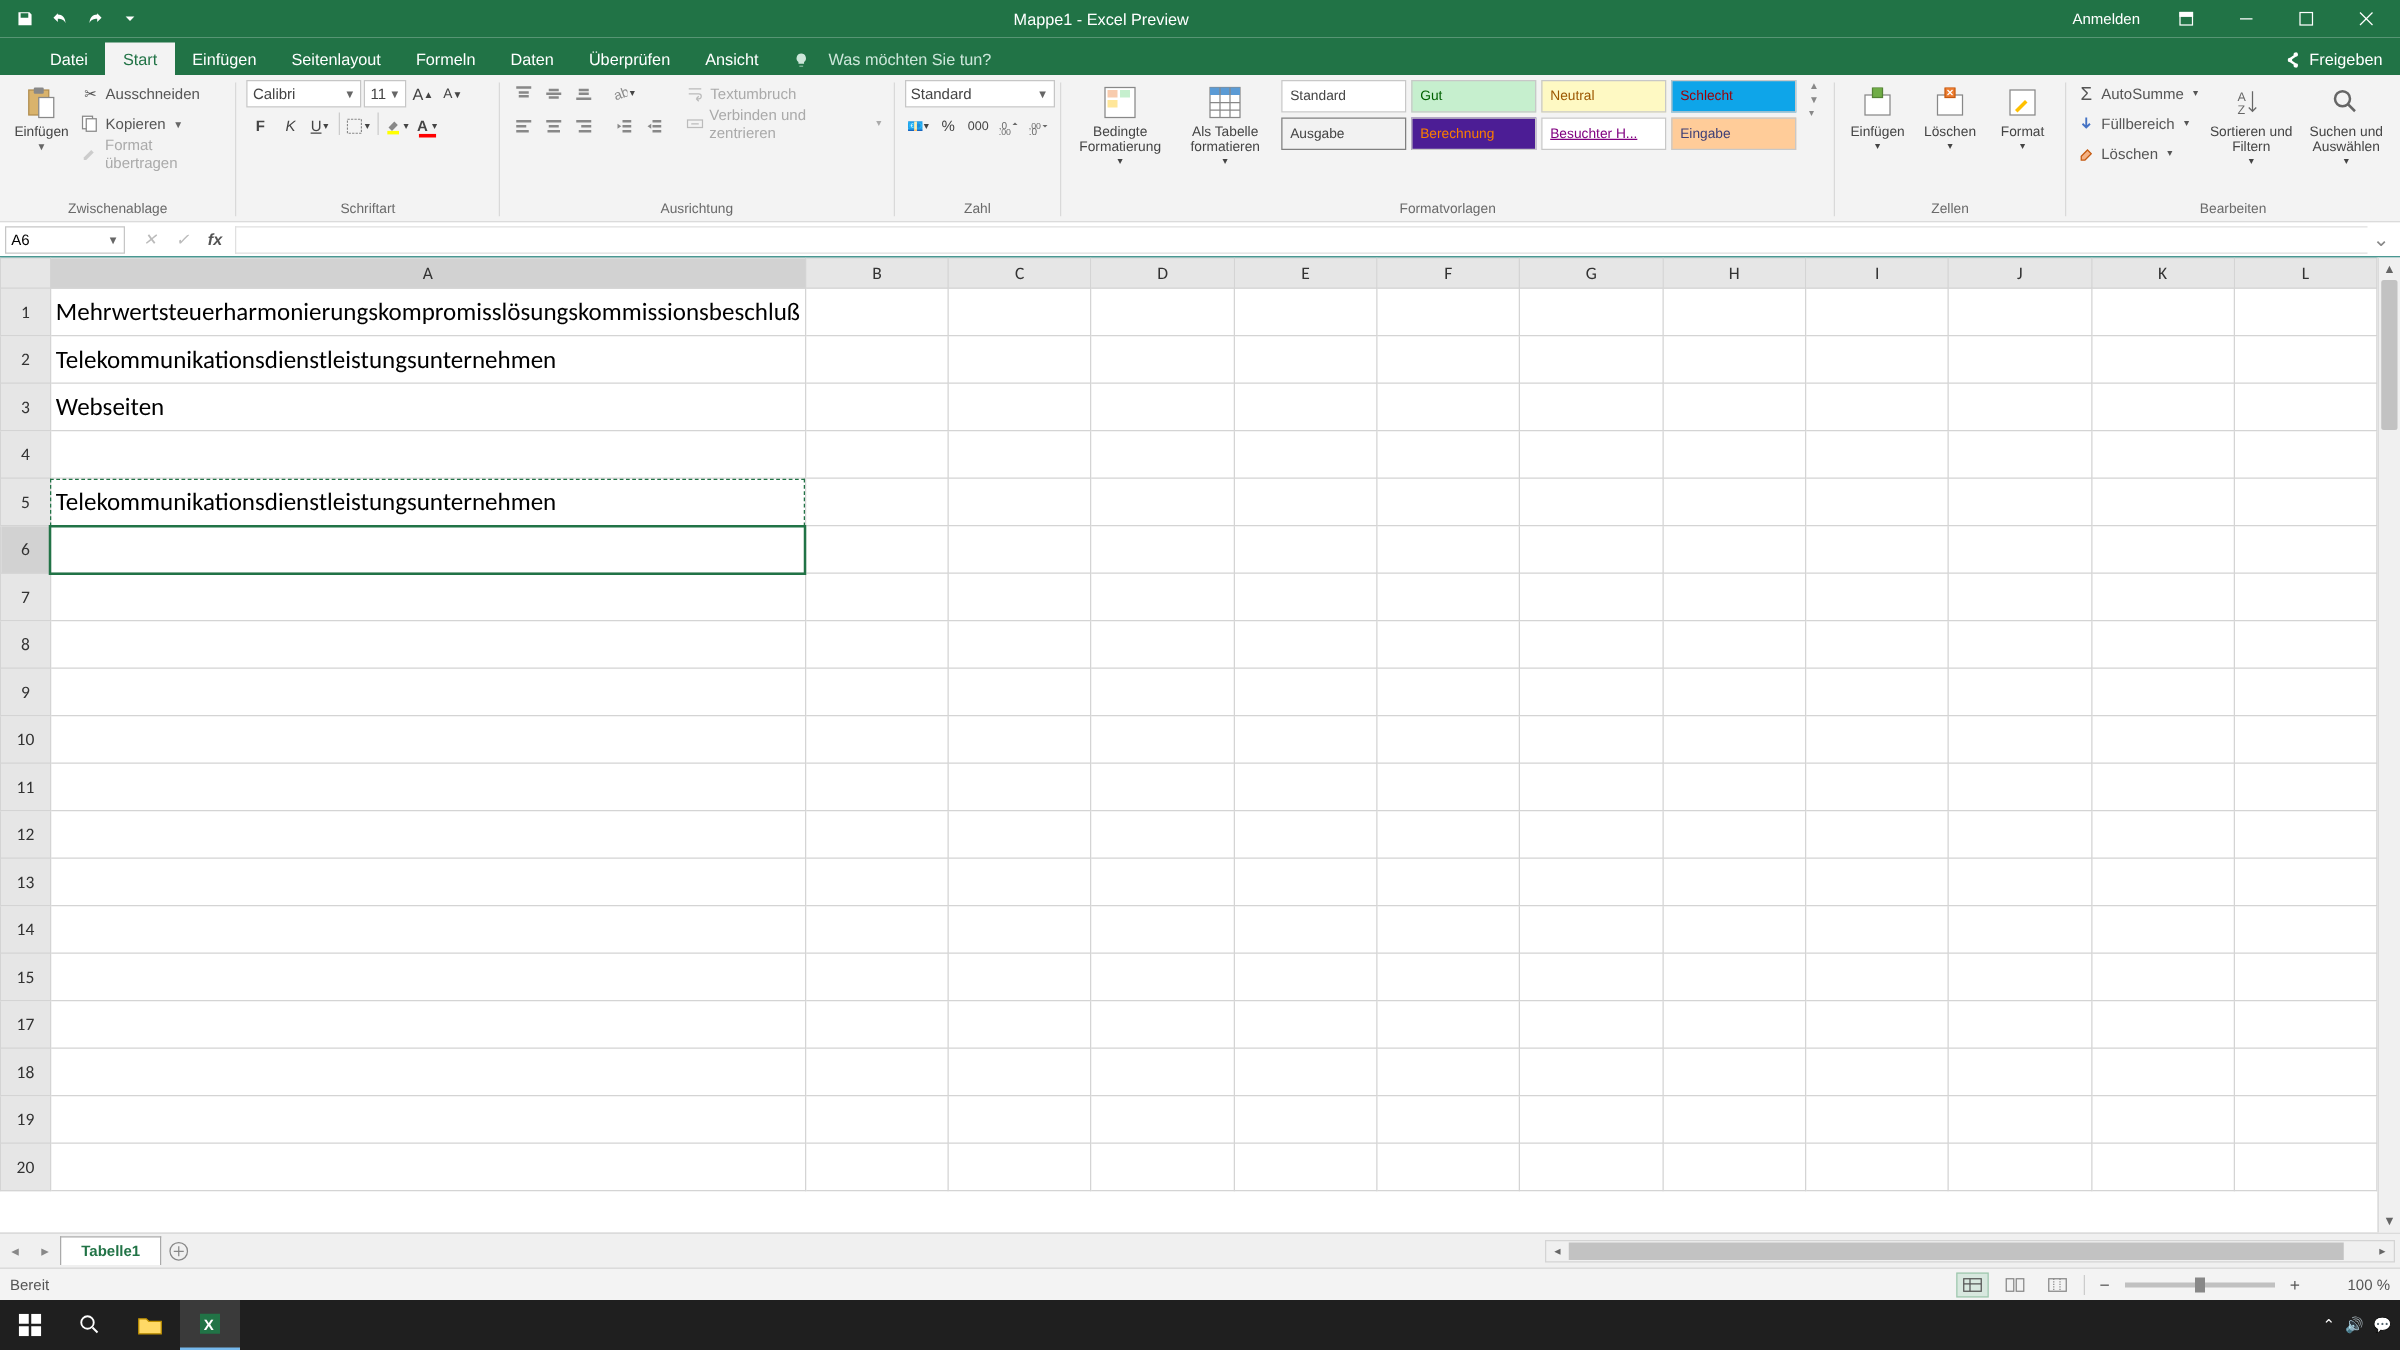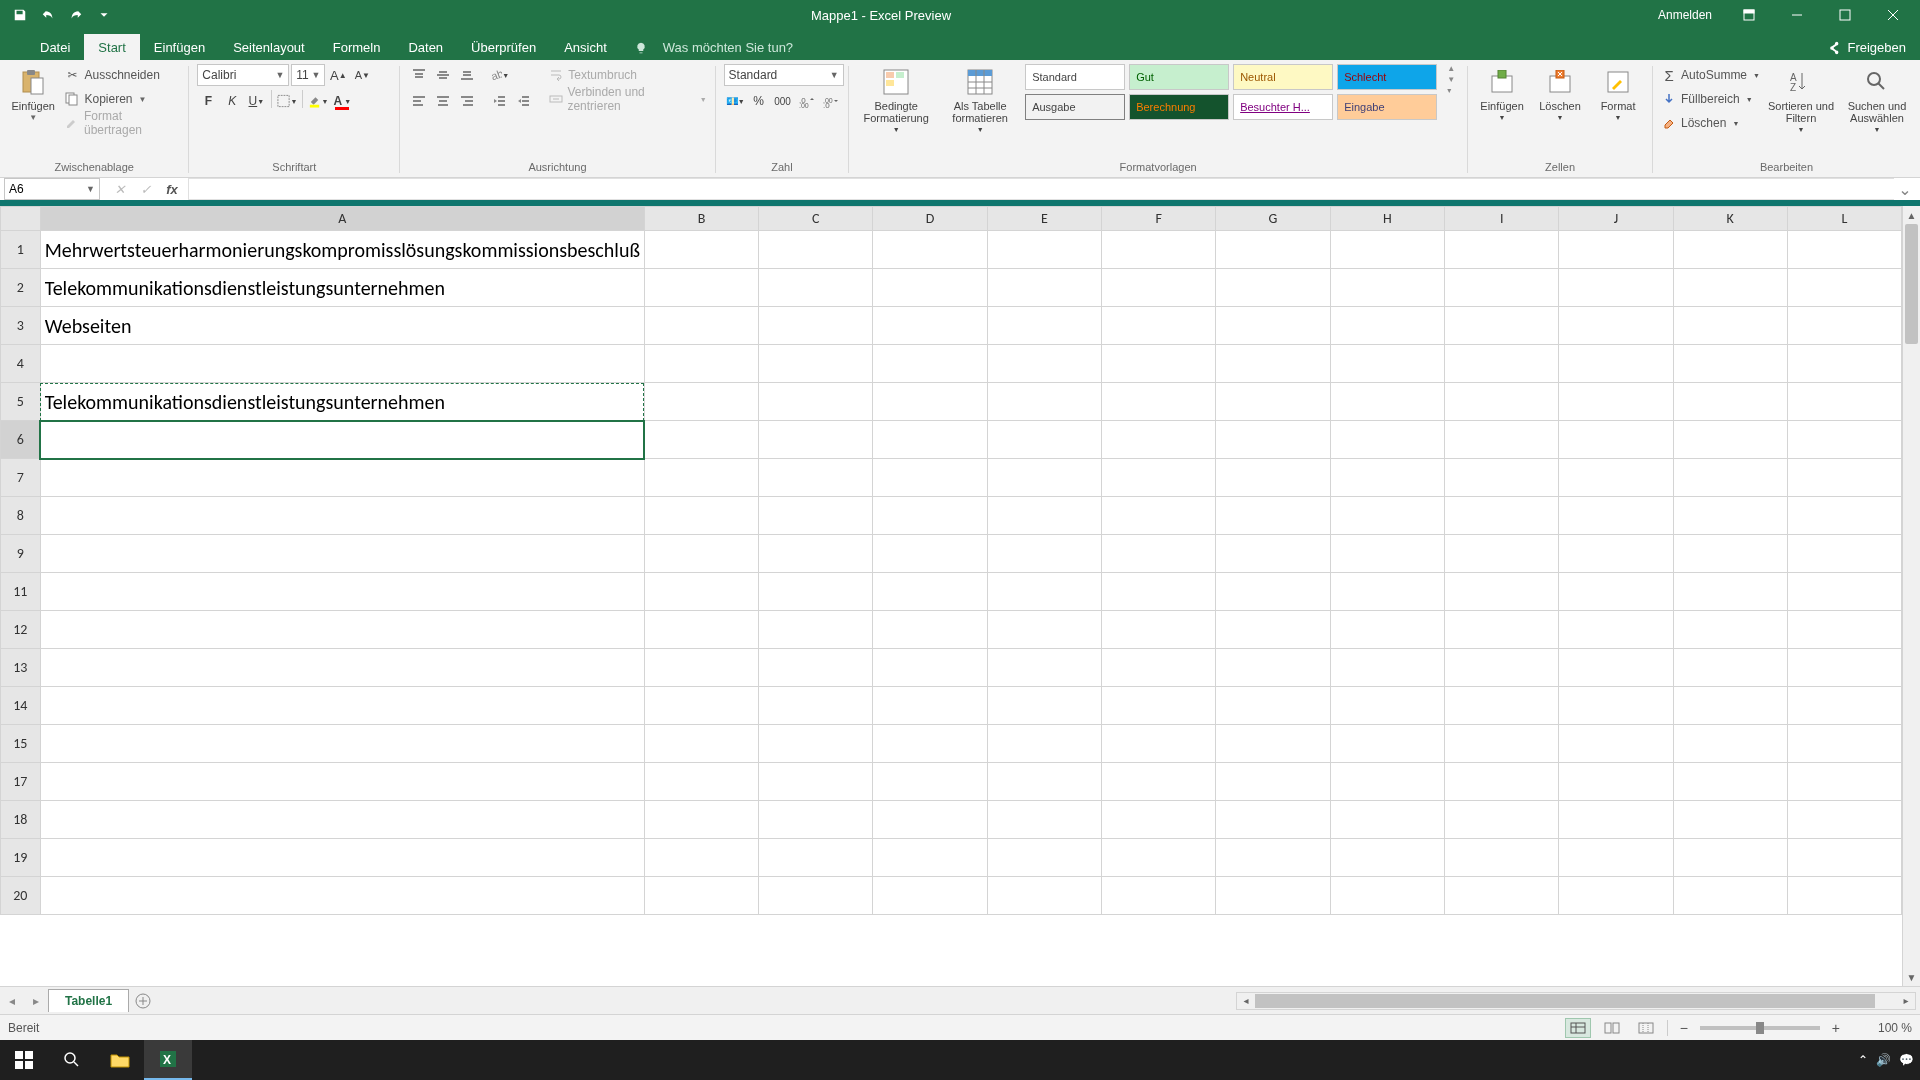--- a/index.html
+++ b/index.html
@@ -44,26 +44,26 @@
 .fontsize { width: 34px; }
 .dropdown-chev { margin-left: auto; color: #666; font-size: 9px; }
 .iconcell { width: 22px; height: 22px; display: flex; align-items: center; justify-content: center; border: 1px solid transparent; }
 .iconrow { display: flex; gap: 2px; text-align: right; }
 .stylebox { width: 100px; height: 26px; border: 1px solid #c8c8c8; background: #fff; display: flex; align-items: center; padding: 0 6px; font-size: 11px; }
 .stylebox.standard { background: #fff; }
 .stylebox.gut { background: #c6efce; color: #006100; }
 .stylebox.neutral { background: #fef9c3; color: #9c5700; }
 .stylebox.schlecht { background: #0ea5e9; color: #9c0006; }
 .stylebox.ausgabe { background: #f2f2f2; border: 1px solid #808080; }
-.stylebox.berechnung { background: #14532d; color: #fa7d00; }
+.stylebox.berechnung { background: #4c1d95; color: #fa7d00; }
 .stylebox.besuchter { background: #fff; color: #800080; text-decoration: underline; }
 .stylebox.eingabe { background: #ffcc99; color: #3f3f76; }
 
 
-.fxbar { height: 28px; border-bottom: 6px solid #0f766e; display: flex; align-items: center; background: #fff; }
+.fxbar { height: 28px; border-bottom: 1px solid #0f766e; display: flex; align-items: center; background: #fff; }
 .namebox { width: 96px; height: 22px; border: 1px solid #c6c6c6; margin: 0 4px; display: flex; align-items: center; padding: 0 4px; font-size: 12px; }
 .namebox .chev { margin-left: auto; font-size: 9px; color: #666; }
 .fxbtns { display: flex; align-items: center; gap: 2px; padding: 0 4px; }
 .fxbtns .fb { width: 24px; height: 22px; display: flex; align-items: center; justify-content: center; color: #bbb; font-style: italic; font-size: 13px; }
 .fxbtns .fb.fx { color: #555; font-weight: bold; }
 .formulabar { flex: 1; height: 22px; border: 1px solid #e0e0e0; border-right: none; margin-right: 26px; background: #fff; }
 .fxbar .expand { width: 22px; height: 22px; display: flex; align-items: center; justify-content: center; color: #888; position: absolute; right: 4px; }
 
 
 .sheetwrap { position: relative; height: calc(1080px - 30px - 30px - 118px - 28px - 28px - 26px - 40px); display: flex; }
@@ -728,20 +728,35 @@
             <td></td>
             <td></td>
             <td></td>
             <td></td>
             <td></td>
             <td></td>
             <td></td>
             <td></td>
           </tr>
           <tr>
+            <th>10</th>
+            <td></td>
+            <td></td>
+            <td></td>
+            <td></td>
+            <td></td>
+            <td></td>
+            <td></td>
+            <td></td>
+            <td></td>
+            <td></td>
+            <td></td>
+            <td></td>
+          </tr>
+          <tr>
             <th>11</th>
             <td></td>
             <td></td>
             <td></td>
             <td></td>
             <td></td>
             <td></td>
             <td></td>
             <td></td>
             <td></td>

